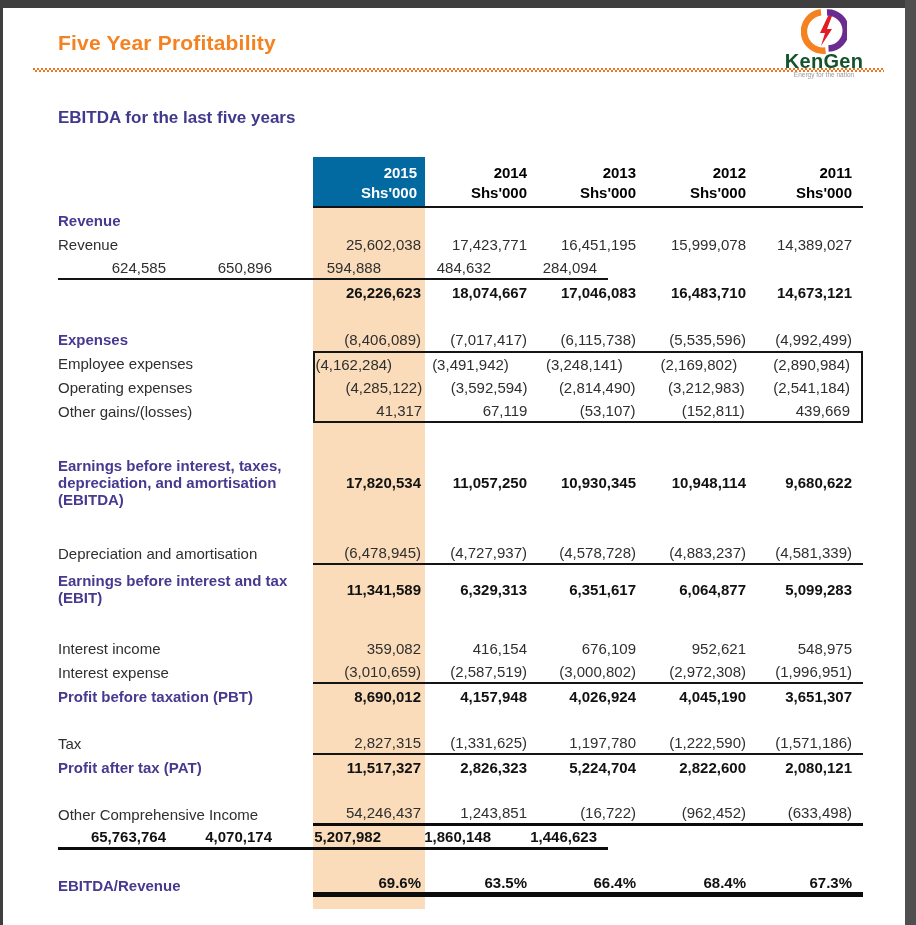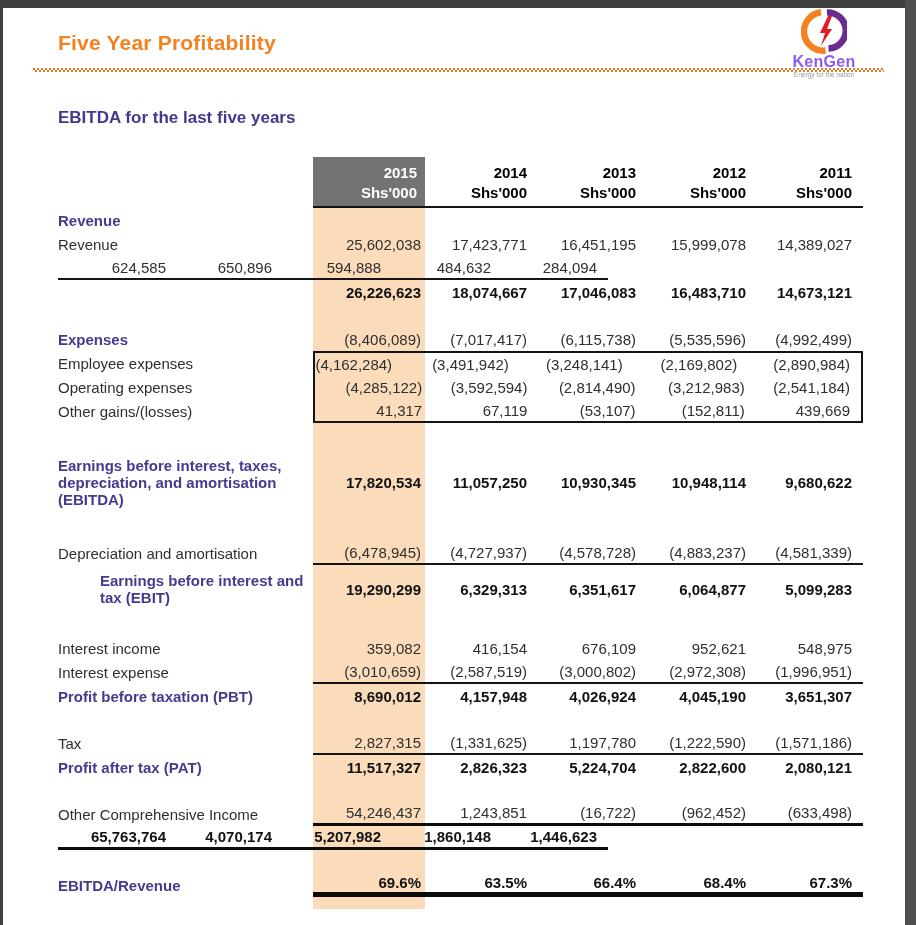--- a/index.html
+++ b/index.html
@@ -25,41 +25,41 @@
     background-repeat:no-repeat;
   }
   .section-heading{
     position:absolute;left:58px;top:108px;
     font-size:17px;font-weight:bold;color:#41398C;
   }
 
   
   .logo{position:absolute;left:782px;top:9px;width:84px;text-align:center;}
   .logo svg{display:block;margin:0 auto;}
-  .logo-name{font-size:16px;font-weight:bold;color:#8b5cf6;line-height:15px;letter-spacing:.3px;}
+  .logo-name{font-size:20px;font-weight:bold;color:#14532d;line-height:15px;letter-spacing:.3px;}
   .logo-tagline{font-size:6.5px;color:#9a9a9a;margin-top:2px;}
 
   
   .fin-table{position:absolute;left:58px;top:157px;width:805px;}
   .peach-strip{position:absolute;left:255px;top:51px;width:112px;height:701px;background:#FADCBA;z-index:0;}
   .thead{display:flex;position:relative;z-index:1;height:51px;}
   .lab-spacer{width:255px;}
   .hvals{width:550px;display:flex;box-sizing:border-box;padding-right:11px;border-bottom:2px solid #131313;}
   .hcell{box-sizing:border-box;text-align:right;font-weight:bold;font-size:15px;color:#000000;padding-top:6px;line-height:20px;}
-  .hcell.hl{background:#737373;color:#ffffff;}
+  .hcell.hl{background:#0369a1;color:#ffffff;}
   .hcell:nth-child(1){width:112px;padding-right:8px;}
   .hcell:nth-child(2){width:102px;}
   .hcell:nth-child(3){width:109px;}
   .hcell:nth-child(4){width:110px;}
   .hcell:nth-child(5){width:106px;}
 
   .tbody{position:relative;z-index:1;}
   .row{display:flex;height:24px;align-items:center;}
   .row.h3{height:72px;}
-  .row.h2{height:48px;margin-left:42px;}
+  .row.h2{height:48px;}
   .row.spacer{height:23px;}
   .rlabel{width:255px;font-size:15px;color:#2f2f2f;line-height:17px;padding-right:6px;box-sizing:border-box;}
   .row.section .rlabel{color:#453A8F;font-weight:bold;}
   .vals{width:550px;height:100%;display:flex;align-items:center;box-sizing:border-box;padding-right:11px;}
   .cell{box-sizing:border-box;text-align:right;font-size:15px;color:#2f2f2f;}
   .row.bold .cell{font-weight:bold;color:#111111;}
   .cell:nth-child(1){width:112px;padding-right:4px;}
   .cell:nth-child(2){width:102px;}
   .cell:nth-child(3){width:109px;}
   .cell:nth-child(4){width:110px;}
@@ -221,21 +221,21 @@
           <div class="cell">(6,478,945)</div>
           <div class="cell">(4,727,937)</div>
           <div class="cell">(4,578,728)</div>
           <div class="cell">(4,883,237)</div>
           <div class="cell">(4,581,339)</div>
         </div>
       </div>
       <div class="row section bold h2">
         <div class="rlabel">Earnings before interest and tax (EBIT)</div>
         <div class="vals">
-          <div class="cell">19,290,299</div>
+          <div class="cell">11,341,589</div>
           <div class="cell">6,329,313</div>
           <div class="cell">6,351,617</div>
           <div class="cell">6,064,877</div>
           <div class="cell">5,099,283</div>
         </div>
       </div>
       <div class="row spacer"></div>
       <div class="row ">
         <div class="rlabel">Interest income</div>
         <div class="vals">

